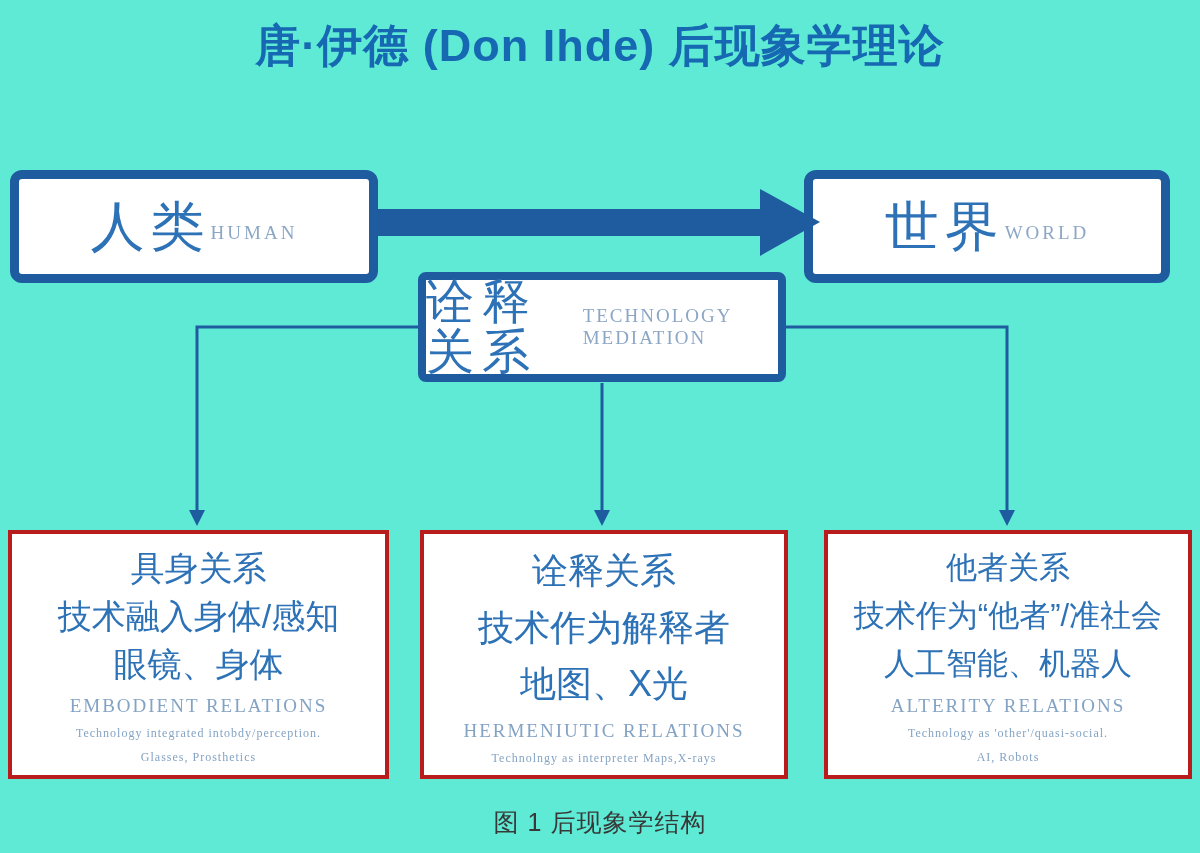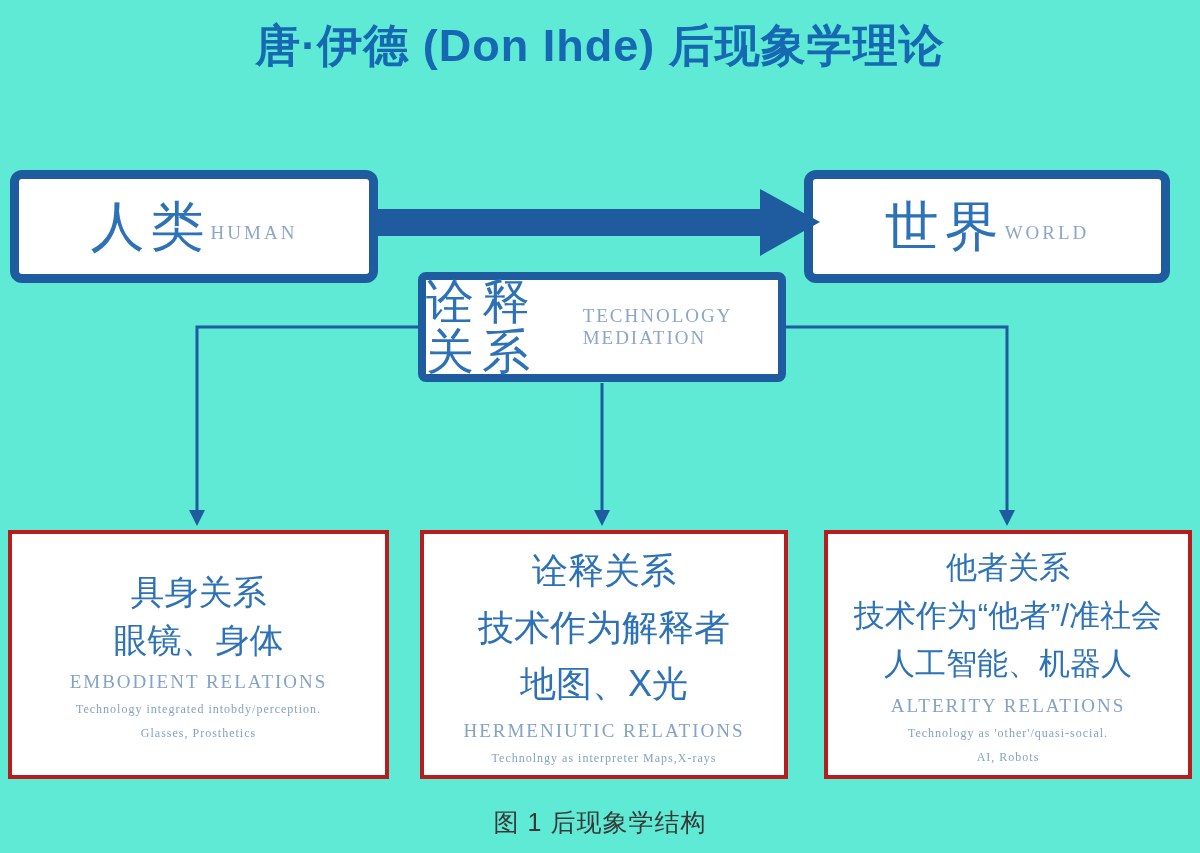--- a/index.html
+++ b/index.html
@@ -142,20 +142,21 @@
 
     <line x1="602" y1="383" x2="602" y2="512" stroke="#1e5c9f" stroke-width="3"></line>
     <polygon points="594,510 610,510 602,526" fill="#1e5c9f"></polygon>
 
     <polyline points="786,327 1007,327 1007,512" fill="none" stroke="#1e5c9f" stroke-width="3"></polyline>
     <polygon points="999,510 1015,510 1007,526" fill="#1e5c9f"></polygon>
   </svg>
 
   <div class="bottom-box" id="box-embodiment">
     <div class="zh-line">具身关系</div>
+    <div class="zh-line">技术融入身体/感知</div>
     <div class="zh-line">眼镜、身体</div>
     <div class="en-title">EMBODIENT RELATIONS</div>
     <div class="en-line">Technology integrated intobdy/perception.</div>
     <div class="en-line">Glasses, Prosthetics</div>
   </div>
 
   <div class="bottom-box" id="box-hermeneutic">
     <div class="zh-line">诠释关系</div>
     <div class="zh-line">技术作为解释者</div>
     <div class="zh-line">地图、X光</div>

